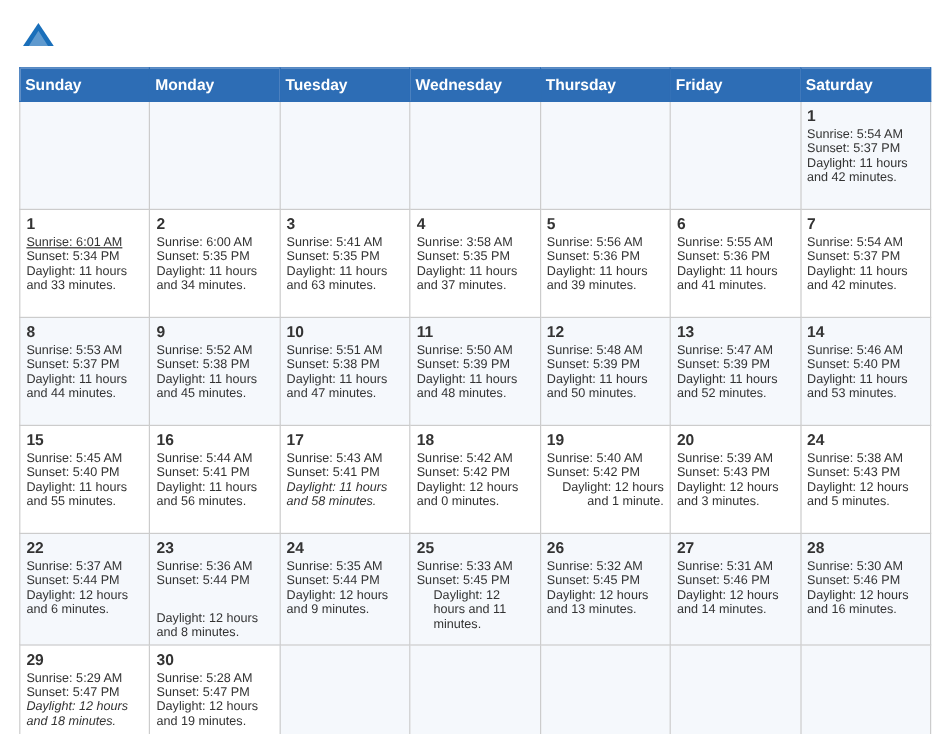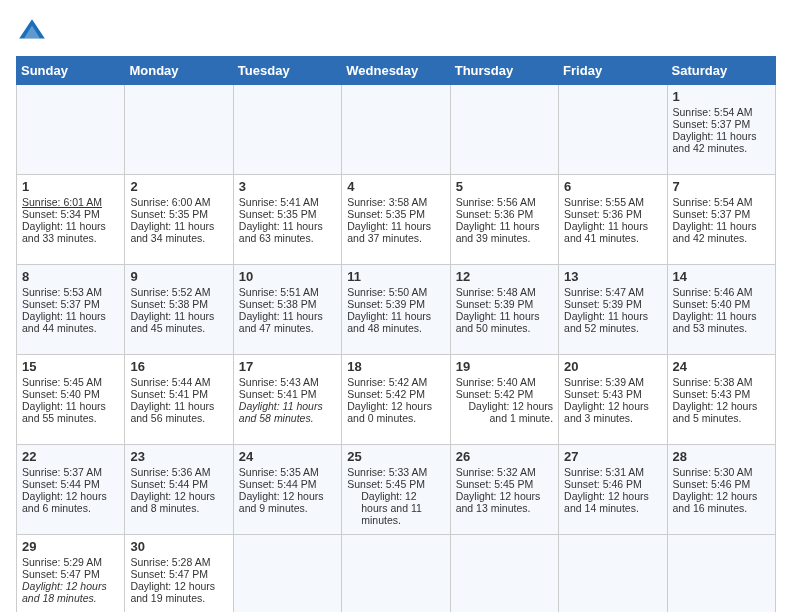--- a/index.html
+++ b/index.html
@@ -266,21 +266,21 @@
         <td>
           <span class="day-num">22</span>
           <span style="display: block;">Sunrise: 5:37 AM</span>
           <span style="display: block;">Sunset: 5:44 PM</span>
           <span style="display: block;">Daylight: 12 hours and 6 minutes.</span>
         </td>
         <td>
           <span class="day-num">23</span>
           <span style="display: block;">Sunrise: 5:36 AM</span>
           <span style="display: block;">Sunset: 5:44 PM</span>
-          <span style="display: block;">Daylight: 12 hours and 8 minutes.</span>
+          <span style="display: block; margin-top: 19px;">Daylight: 12 hours and 8 minutes.</span>
         </td>
         <td>
           <span class="day-num">24</span>
           <span style="display: block;">Sunrise: 5:35 AM</span>
           <span style="display: block;">Sunset: 5:44 PM</span>
           <span style="display: block;">Daylight: 12 hours and 9 minutes.</span>
         </td>
         <td>
           <span class="day-num">25</span>
           <span style="display: block;">Sunrise: 5:33 AM</span>

